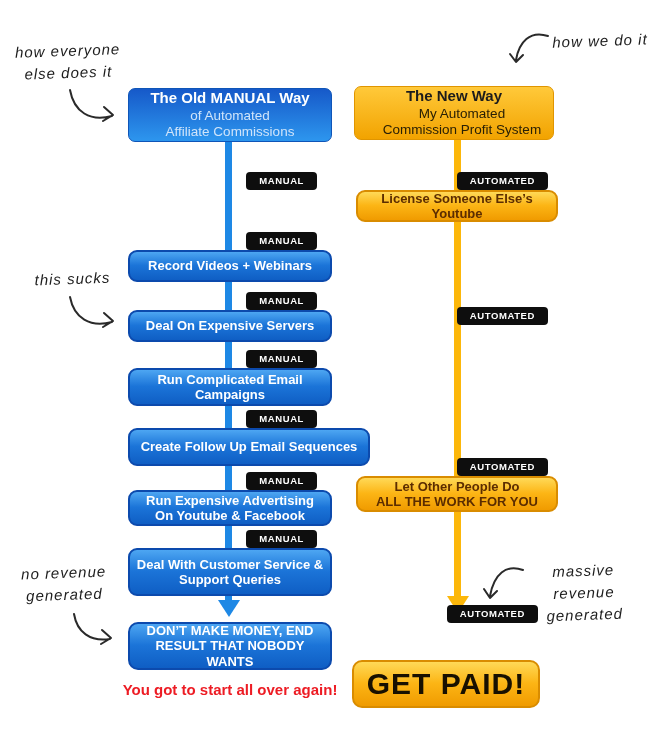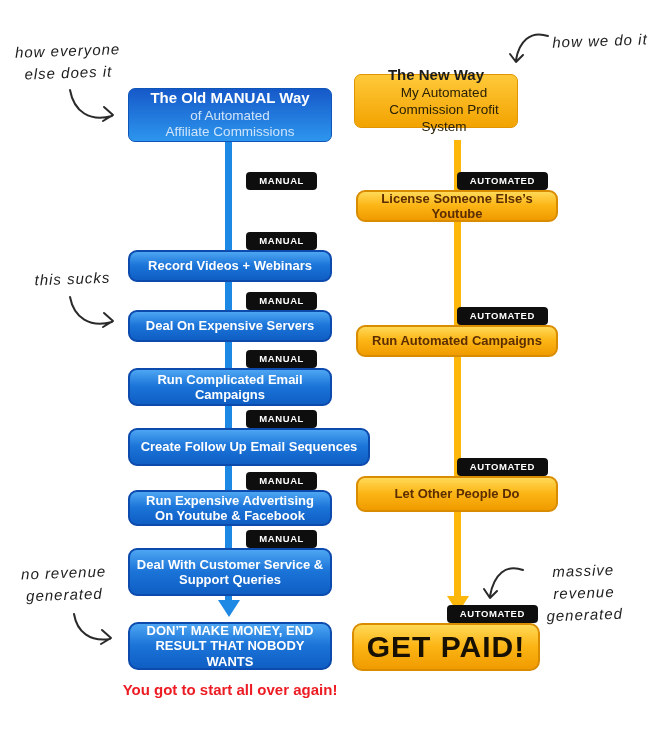--- a/index.html
+++ b/index.html
@@ -33,21 +33,21 @@
   .hdr-l1{font-weight:bold;font-size:15px;}
   .hdr-l2{font-size:13.5px;font-weight:normal;}
   .blue-header .hdr-l2{color:#cfe4fa;}
   .gold-header .hdr-l2{color:#2a2005;padding-left:16px;}
   .tag{
     position:absolute;z-index:3;background:#0e0e0e;color:#ffffff;font-weight:bold;font-size:9.5px;
     letter-spacing:.6px;padding:4px 13px;border-radius:4px;line-height:1;
   }
   .result-blue{font-size:13px;border-radius:10px;}
   .getpaid{
-    font-size:30px;font-weight:900;color:#181000;letter-spacing:1px;border-radius:10px;
+    font-size:30px;font-weight:900;color:#181000;letter-spacing:1px;border-radius:10px;margin-top:37px;
   }
   .l2-bold{font-weight:bold;}
   .l1-norm{font-weight:600;}
   .footnote{
     position:absolute;z-index:2;text-align:center;color:#ed1c24;font-weight:bold;font-size:15px;
   }
   
   .hand{
     position:absolute;z-index:4;color:#1d1d1d;font-style:italic;font-weight:500;
     font-size:15px;letter-spacing:1px;text-align:center;line-height:1.45;transform:rotate(-2deg);
@@ -102,39 +102,37 @@
   <div class="box blue-box" style="left:128px;top:548px;width:204px;height:48px">
     <span>Deal With Customer Service &amp; Support Queries</span>
   </div>
 
   <div class="box blue-box result-blue" style="left:128px;top:622px;width:204px;height:48px">
     <span>DON’T MAKE MONEY, END</span>
     <span>RESULT THAT NOBODY WANTS</span>
   </div>
   <div class="footnote" style="left:100px;top:681px;width:260px">You got to start all over again!</div>
 
-  <div class="box header-box gold-header" style="left:354px;top:74px;width:164px;height:54px">
+  <div class="box header-box gold-header" style="left:354px;top:86px;width:200px;height:54px">
     <span class="hdr-l1">The New Way</span>
     <span class="hdr-l2">My Automated</span>
     <span class="hdr-l2">Commission Profit System</span>
   </div>
 
   <div class="tag" style="right:114px;top:172px">AUTOMATED</div>
   <div class="box gold-box" style="left:356px;top:190px;width:202px;height:32px">
     <span>License Someone Else’s Youtube</span>
   </div>
 
   <div class="tag" style="right:114px;top:307px">AUTOMATED</div>
-  <div class="box gold-box" style="left:356px;top:325px;width:202px;height:32px">
-    <span>Run Automated Campaigns</span>
-  </div>
 
   <div class="tag" style="right:114px;top:458px">AUTOMATED</div>
   <div class="box gold-box" style="left:356px;top:476px;width:202px;height:36px">
     <span class="l1-norm">Let Other People Do</span>
+    <span class="l2-bold">ALL THE WORK FOR YOU</span>
   </div>
 
   <div class="tag" style="right:124px;top:605px">AUTOMATED</div>
   <div class="box gold-box getpaid" style="left:352px;top:623px;width:188px;height:48px">
     <span>GET PAID!</span>
   </div>
 
   <div class="hand" style="left:12px;top:40px;width:112px">
     <span>how everyone</span><br>
     <span>else does it</span>

